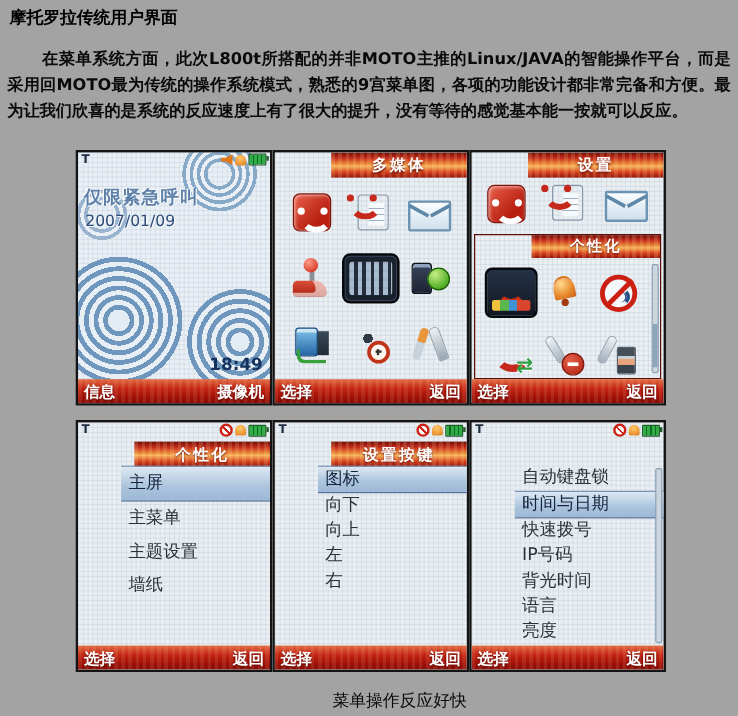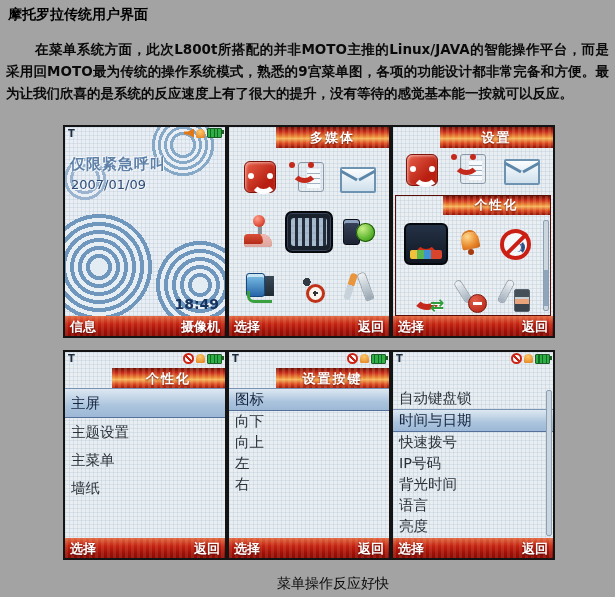--- a/index.html
+++ b/index.html
@@ -77,21 +77,21 @@
                       linear-gradient(90deg,rgba(170,187,202,.28) 1px,transparent 1px);
      background-size:4px 4px;}
   .popup .titlebar{height:19px;font-size:12.5px;}
   .popup-grid{display:grid;grid-template-columns:repeat(3,1fr);padding:8px 12px 0 8px;row-gap:14px;
      justify-items:center;align-items:center;}
   .pscroll{position:absolute;right:1px;top:24px;bottom:4px;width:4px;background:#ccd6de;
      border:1px solid #8ba0b4;border-radius:2px;}
   .pscroll::after{content:"";position:absolute;left:0;right:0;top:55%;height:40%;background:#8fa6ba;}
 
   
-  .list{position:absolute;left:0;right:0;top:36px;bottom:20px;}
+  .list{position:absolute;left:0;right:0;top:36px;bottom:20px;padding-left:36px;}
   .lrow{height:21px;line-height:21px;padding-left:6px;font-size:14.5px;color:#2a3138;white-space:nowrap;overflow:hidden;}
   .list.tall .lrow{height:28px;line-height:28px;}
   .lrow.selected{background:linear-gradient(#dde8f2,#abc4dd 60%,#9cb8d6);
      border-top:1px solid #7a93b5;border-bottom:1px solid #55709a;color:#15253f;}
   .list.scroll::after{content:"";position:absolute;right:1px;top:2px;bottom:2px;width:4px;
      background:#ccd6de;border:1px solid #8ba0b4;border-radius:2px;}
 
   
   .i-phonebook-icon{background:linear-gradient(135deg,#e8604a,#b81f10 70%);border-radius:6px;
      border:1px solid #7e150c;box-shadow:inset 1px 1px 3px rgba(255,255,255,.55);width:30px;height:30px;}
@@ -317,22 +317,22 @@
           <span class="st-t">T</span>
           <span class="st-icons">
             <span class="sic noring"></span>
             <span class="sic bl"></span>
             <span class="sic bat"></span>
           </span>
         </div>
         <div class="titlebar">个性化</div>
         <div class="list tall">
             <div class="lrow selected">主屏</div>
+            <div class="lrow">主菜单</div>
             <div class="lrow">主题设置</div>
-            <div class="lrow">主菜单</div>
             <div class="lrow">墙纸</div>
           </div>
         <div class="softkey">
           <span>选择</span>
           <span>返回</span>
         </div>
       </div>
 
       <div class="screen">
         <div class="status">

